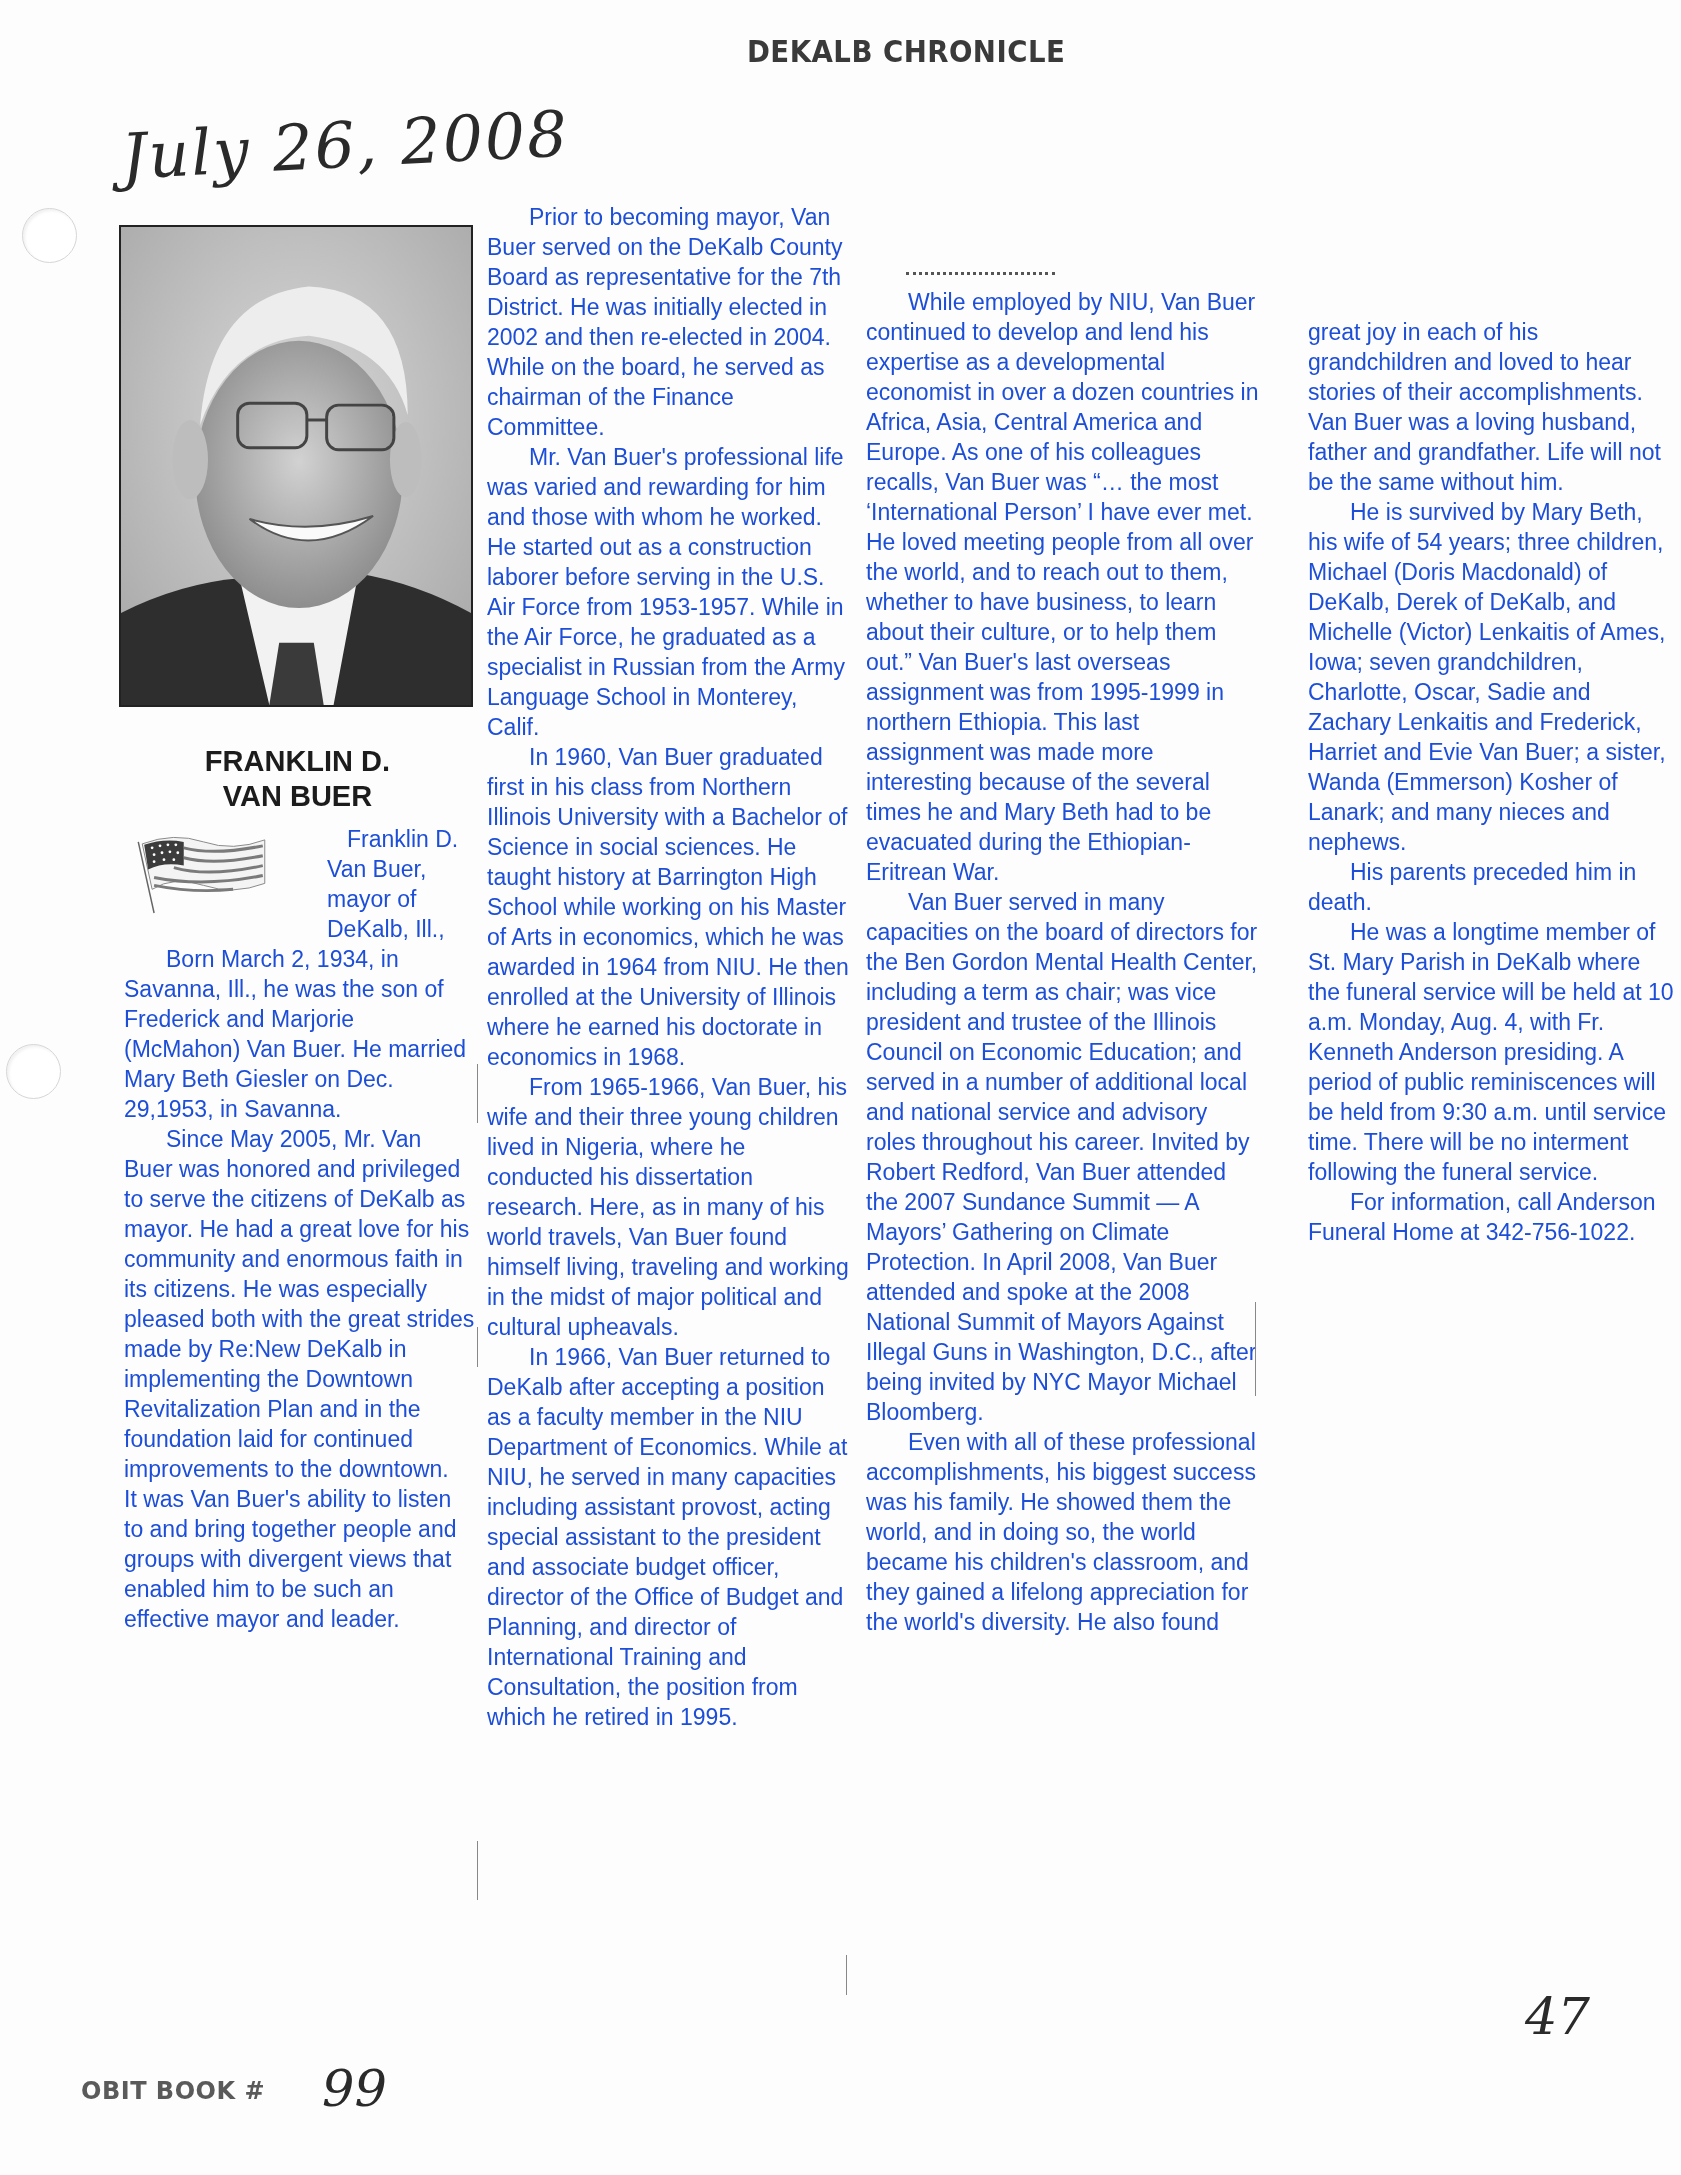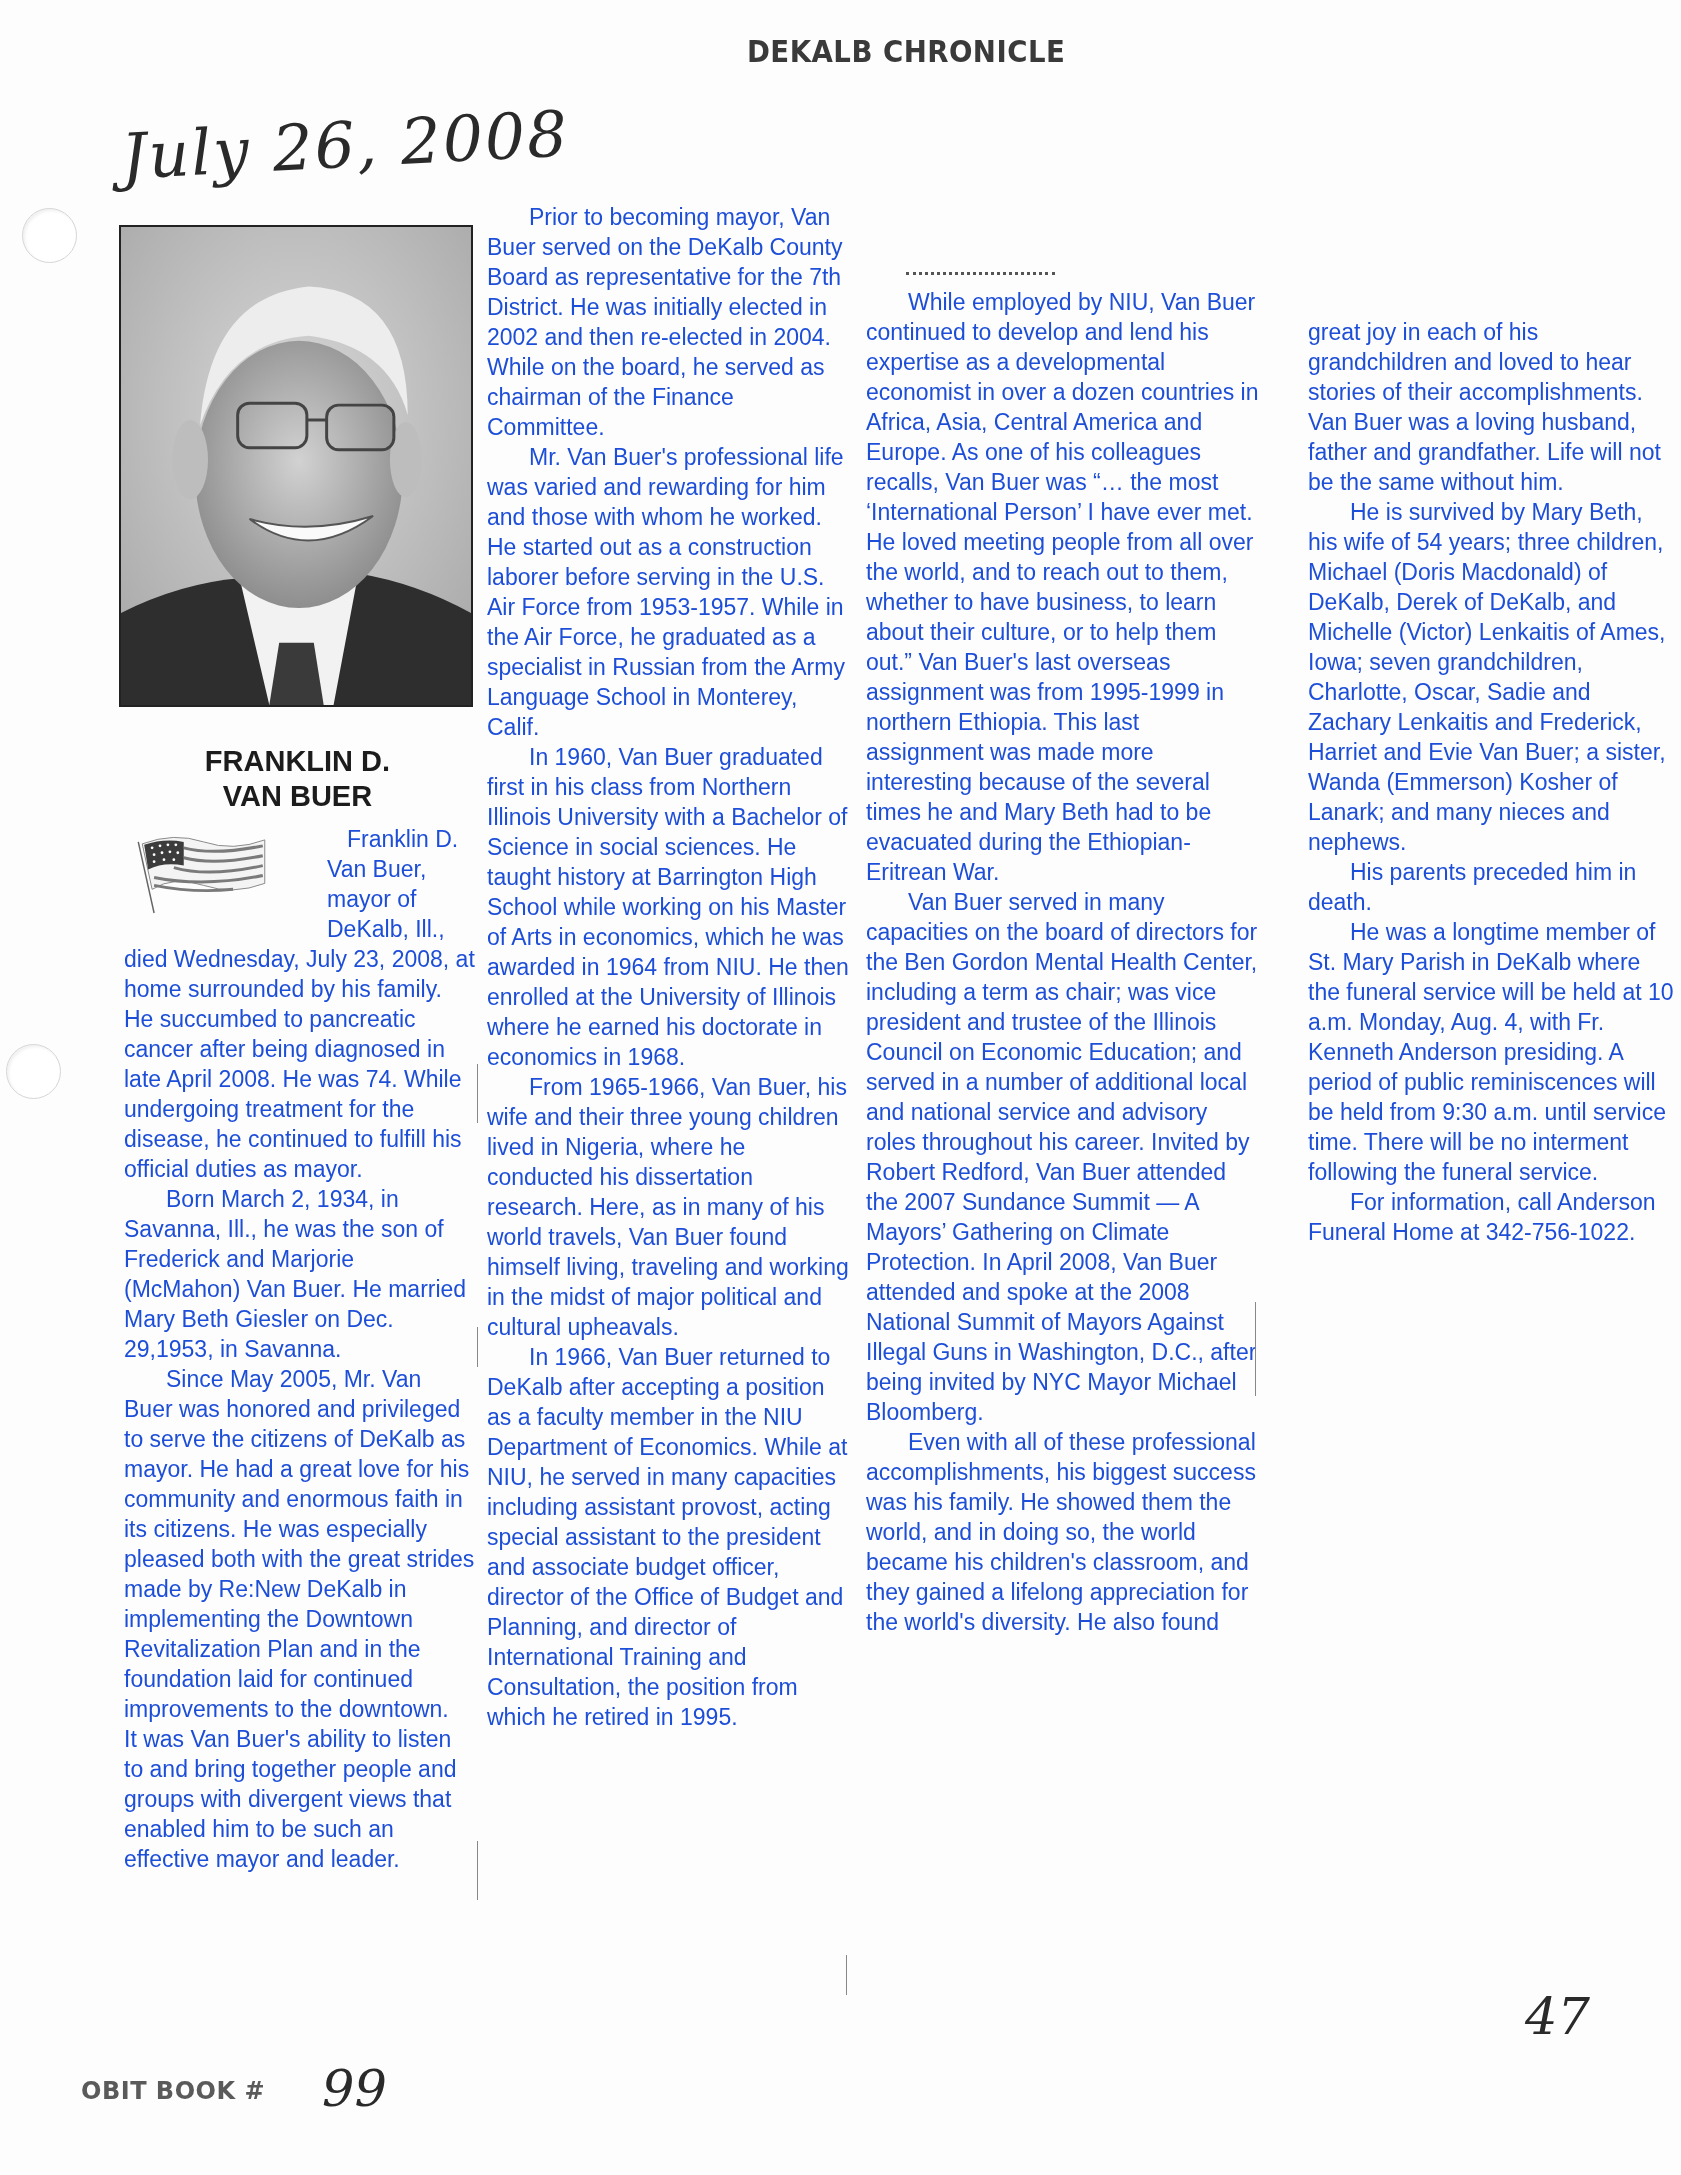--- a/index.html
+++ b/index.html
@@ -103,21 +103,20 @@
   </svg>
 
   <div class="col col1-intro">
     <p style="text-indent:20px">Franklin D.</p>
     <p>Van Buer,</p>
     <p>mayor of</p>
     <p>DeKalb, Ill.,</p>
   </div>
 
   <div class="col col1">
-    <p class="noindent">died Wednesday, July 23, 2008, at home surrounded by his family. He succumbed to pancreatic cancer after being diagnosed in late April 2008. He was 74. While undergoing treatment for the disease, he continued to fulfill his official duties as mayor.</p>
     <p>Born March 2, 1934, in Savanna, Ill., he was the son of Frederick and Marjorie (McMahon) Van Buer. He married Mary Beth Giesler on Dec. 29,1953, in Savanna.</p>
     <p>Since May 2005, Mr. Van Buer was honored and privileged to serve the citizens of DeKalb as mayor. He had a great love for his community and enormous faith in its citizens. He was especially pleased both with the great strides made by Re:New DeKalb in implementing the Downtown Revitalization Plan and in the foundation laid for continued improvements to the downtown.</p>
     <p class="noindent">It was Van Buer's ability to listen to and bring together people and groups with divergent views that enabled him to be such an effective mayor and leader.</p>
   </div>
 
   <div class="col col2">
     <p>Prior to becoming mayor, Van Buer served on the DeKalb County Board as representative for the 7th District. He was initially elected in 2002 and then re-elected in 2004. While on the board, he served as chairman of the Finance Committee.</p>
     <p>Mr. Van Buer's professional life was varied and rewarding for him and those with whom he worked. He started out as a construction laborer before serving in the U.S. Air Force from 1953-1957. While in the Air Force, he graduated as a specialist in Russian from the Army Language School in Monterey, Calif.</p>
     <p>In 1960, Van Buer graduated first in his class from Northern Illinois University with a Bachelor of Science in social sciences. He taught history at Barrington High School while working on his Master of Arts in economics, which he was awarded in 1964 from NIU. He then enrolled at the University of Illinois where he earned his doctorate in economics in 1968.</p>
     <p>From 1965-1966, Van Buer, his wife and their three young children lived in Nigeria, where he conducted his dissertation research. Here, as in many of his world travels, Van Buer found himself living, traveling and working in the midst of major political and cultural upheavals.</p>

